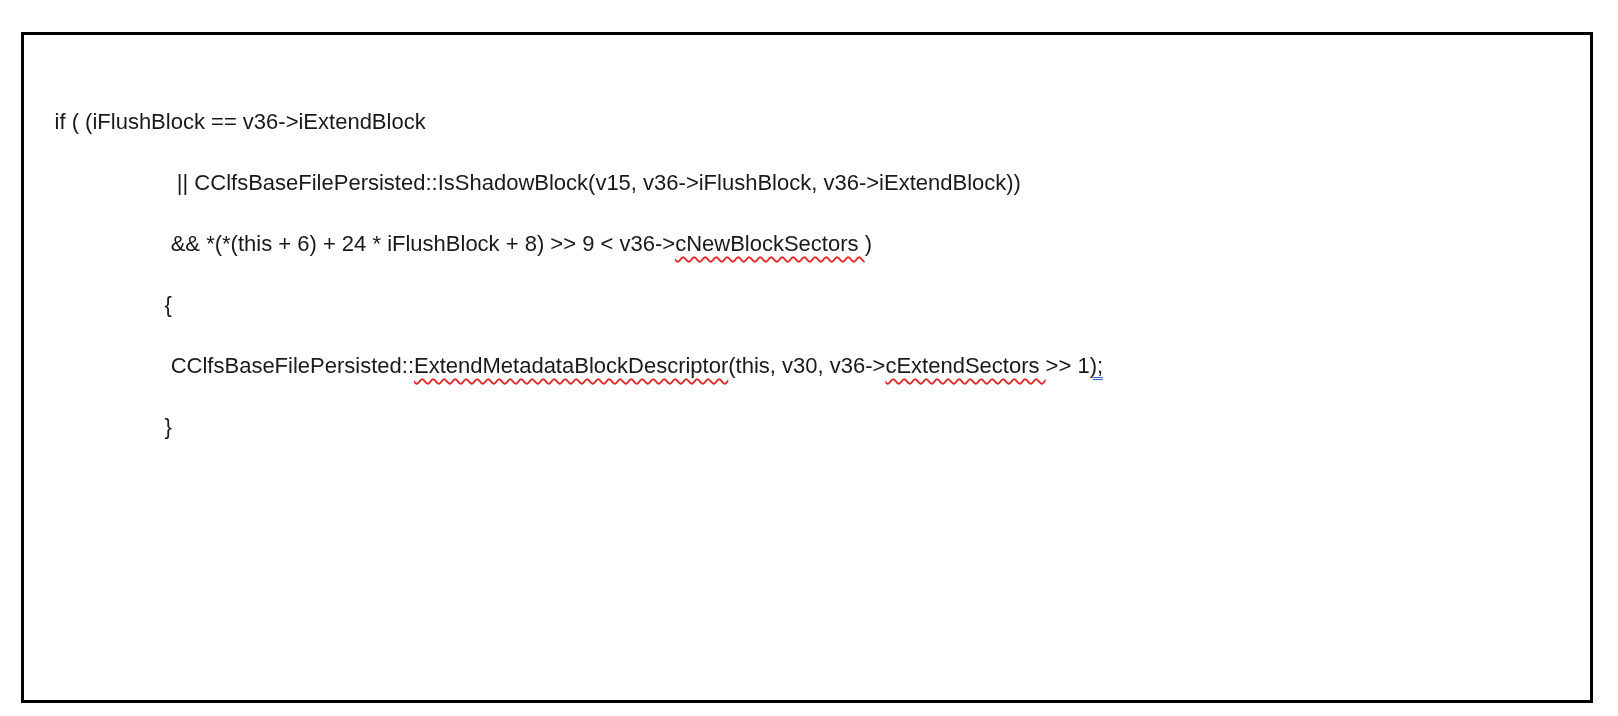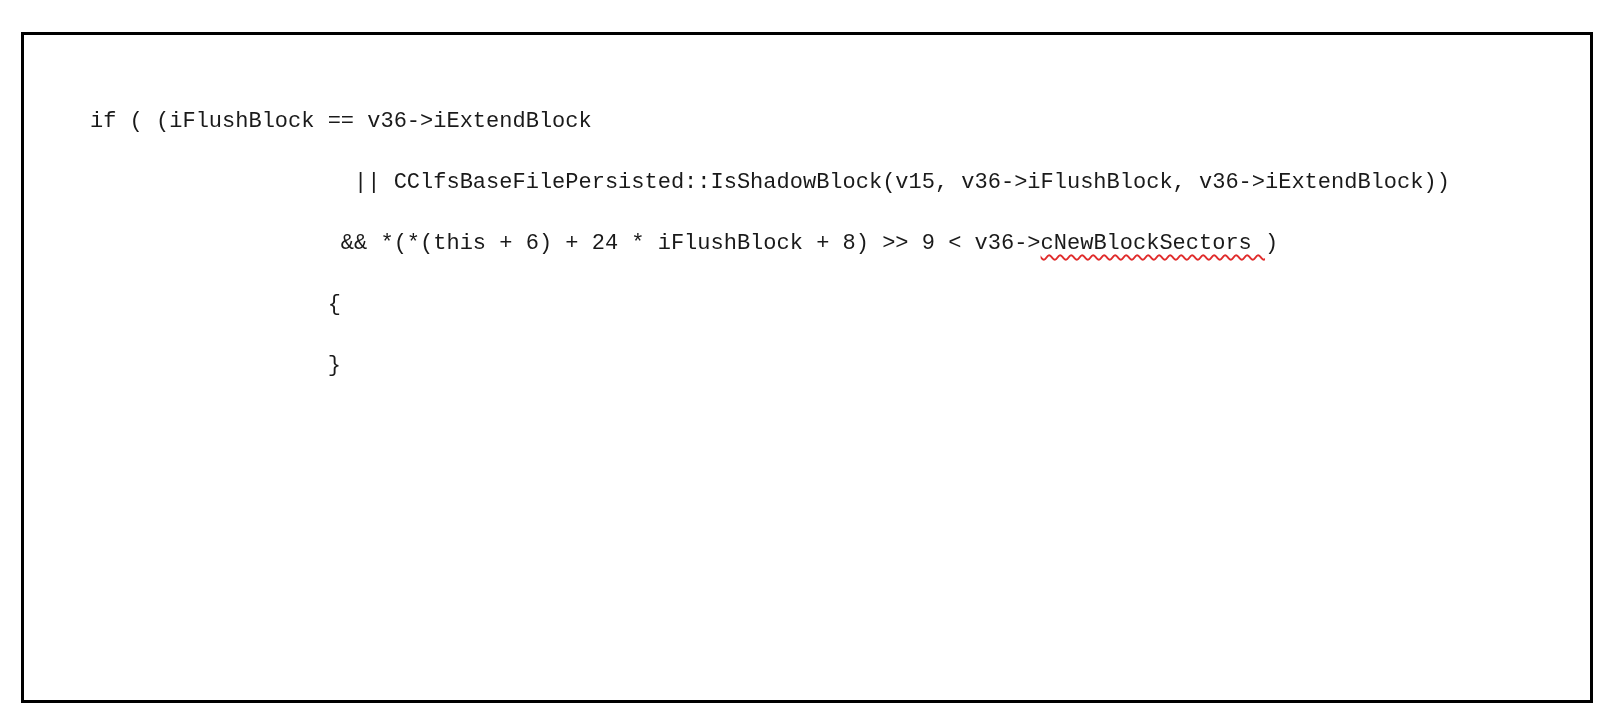--- a/index.html
+++ b/index.html
@@ -1,15 +1,15 @@
 <!DOCTYPE html>
 <html style="--bg: #ffffff; --border: #000000; --text: #1a1a1a; --red: #f00000; --spell: #e02b2b; --grammar: #3a66c8;"><head>
 <meta charset="utf-8">
 <style>
-  * { margin: 0; padding: 0; box-sizing: border-box; font-family: Liberation Mono, monospace; }
+  * { margin: 0; padding: 0; box-sizing: border-box; }
   html, body {
     width: 1618px;
     height: 716px;
     background: var(--bg, #ffffff);
     overflow: hidden;
     font-family: "Liberation Sans", sans-serif;
   }
   .frame {
     position: absolute;
     left: 21px;
@@ -52,15 +52,16 @@
 </style>
 </head>
 <body>
 
 <div class="frame">
   <div class="code" id="code-block">
       <div class="line"><span class="seg">     if ( (iFlushBlock == v36-&gt;iExtendBlock</span></div>
       <div class="line"><span class="seg">                         || CClfsBaseFilePersisted::IsShadowBlock(v15, v36-&gt;iFlushBlock, v36-&gt;iExtendBlock))</span></div>
       <div class="line"><span class="seg">                        &amp;&amp; *(*(this + 6) + 24 * iFlushBlock + 8) &gt;&gt; 9 &lt; v36-&gt;</span><span class="seg sp">cNewBlockSectors </span><span class="seg">)</span></div>
       <div class="line"><span class="seg">                       {</span></div>
+      <div class="line"><span class="seg">                        CClfsBaseFilePersisted::</span><span class="seg sp">ExtendMetadataBlockDescriptor</span><span class="seg">(this, v30, v36-&gt;</span><span class="seg sp">cExtendSectors </span><span class="seg">&gt;&gt; 1</span><span class="seg gr">);</span></div>
       <div class="line"><span class="seg">                       }</span></div>
     </div>
 </div>
 
 </body></html>

